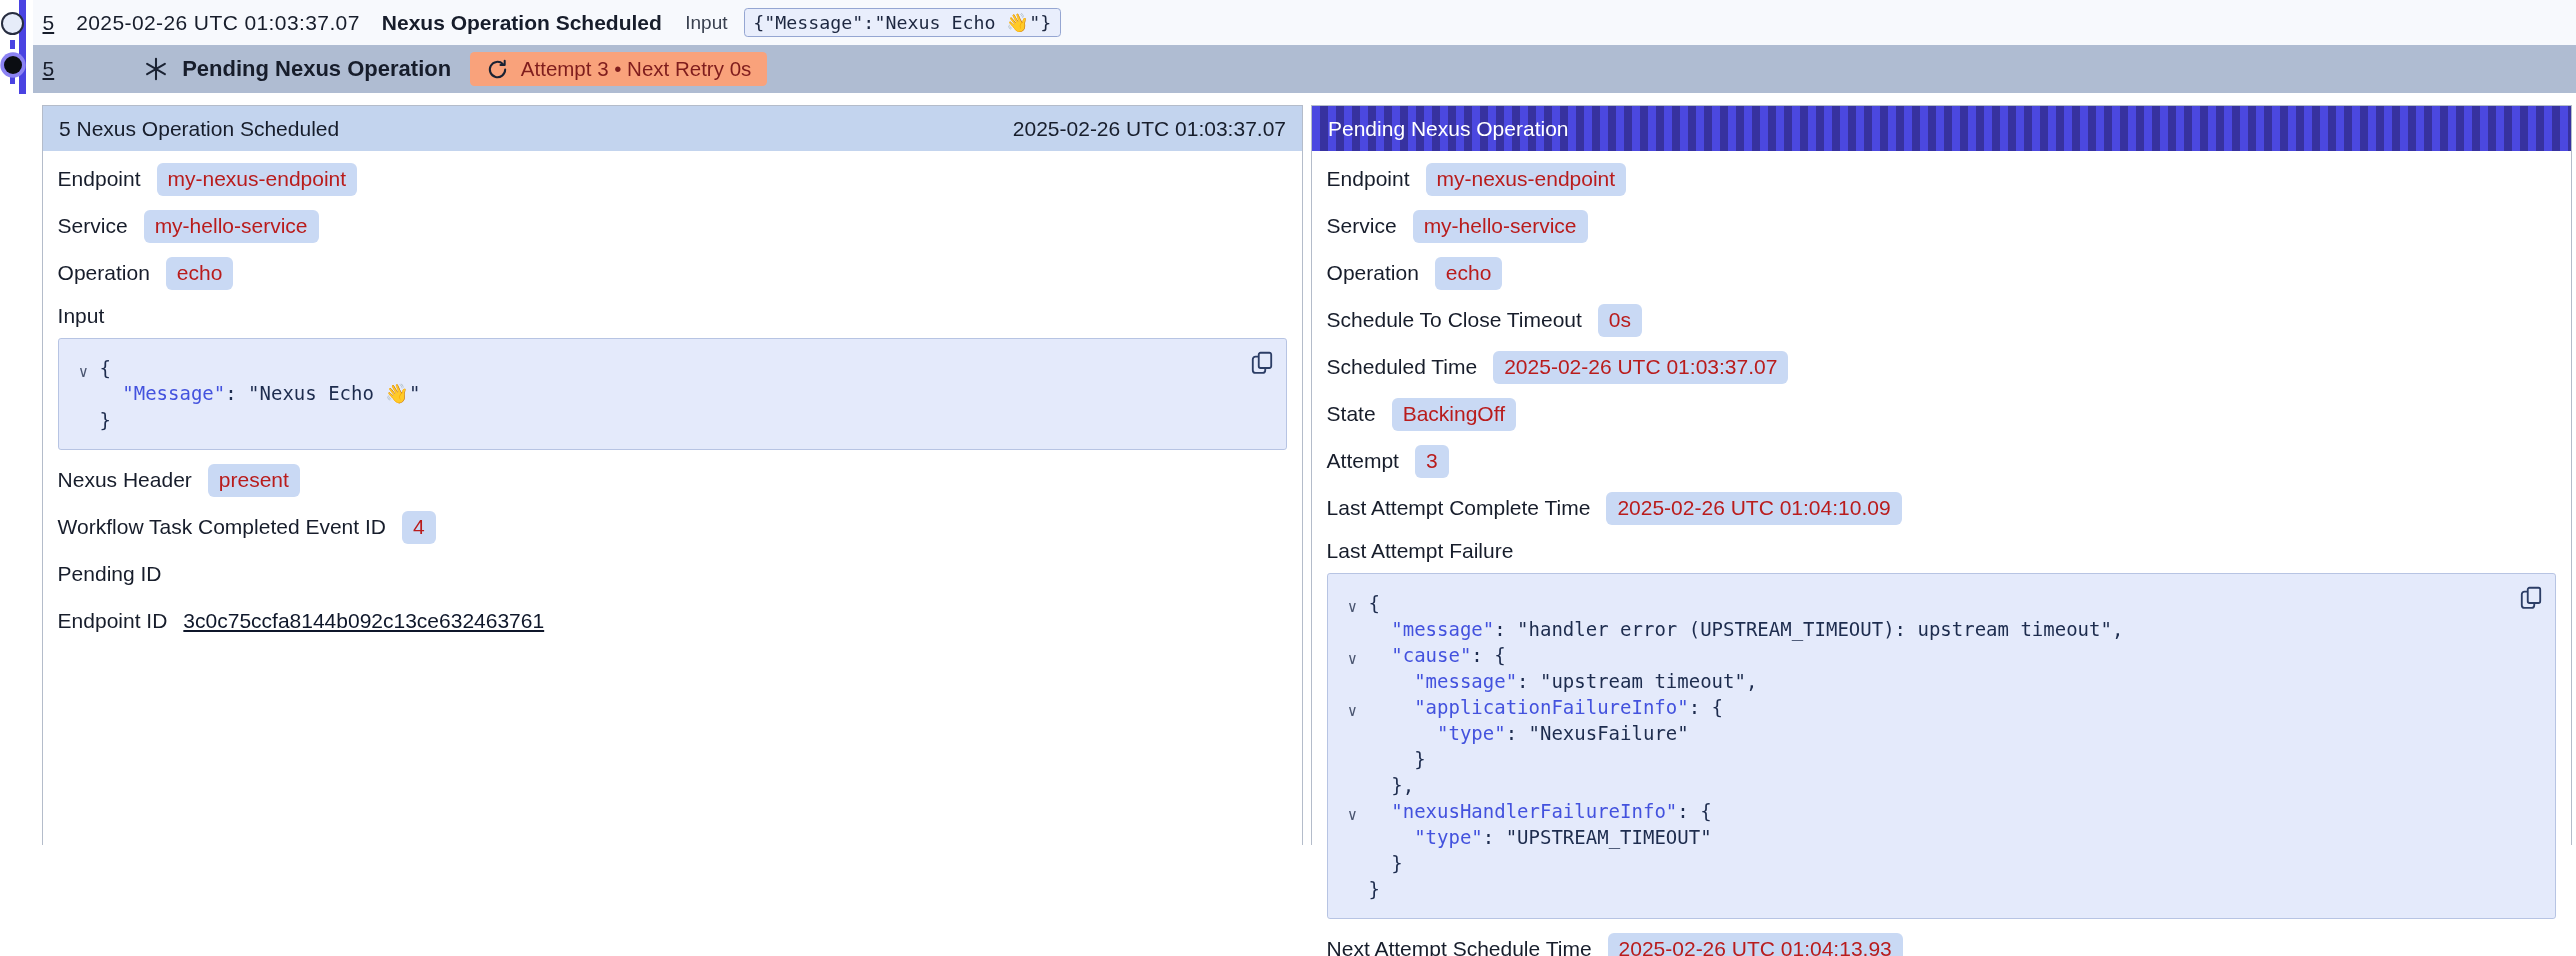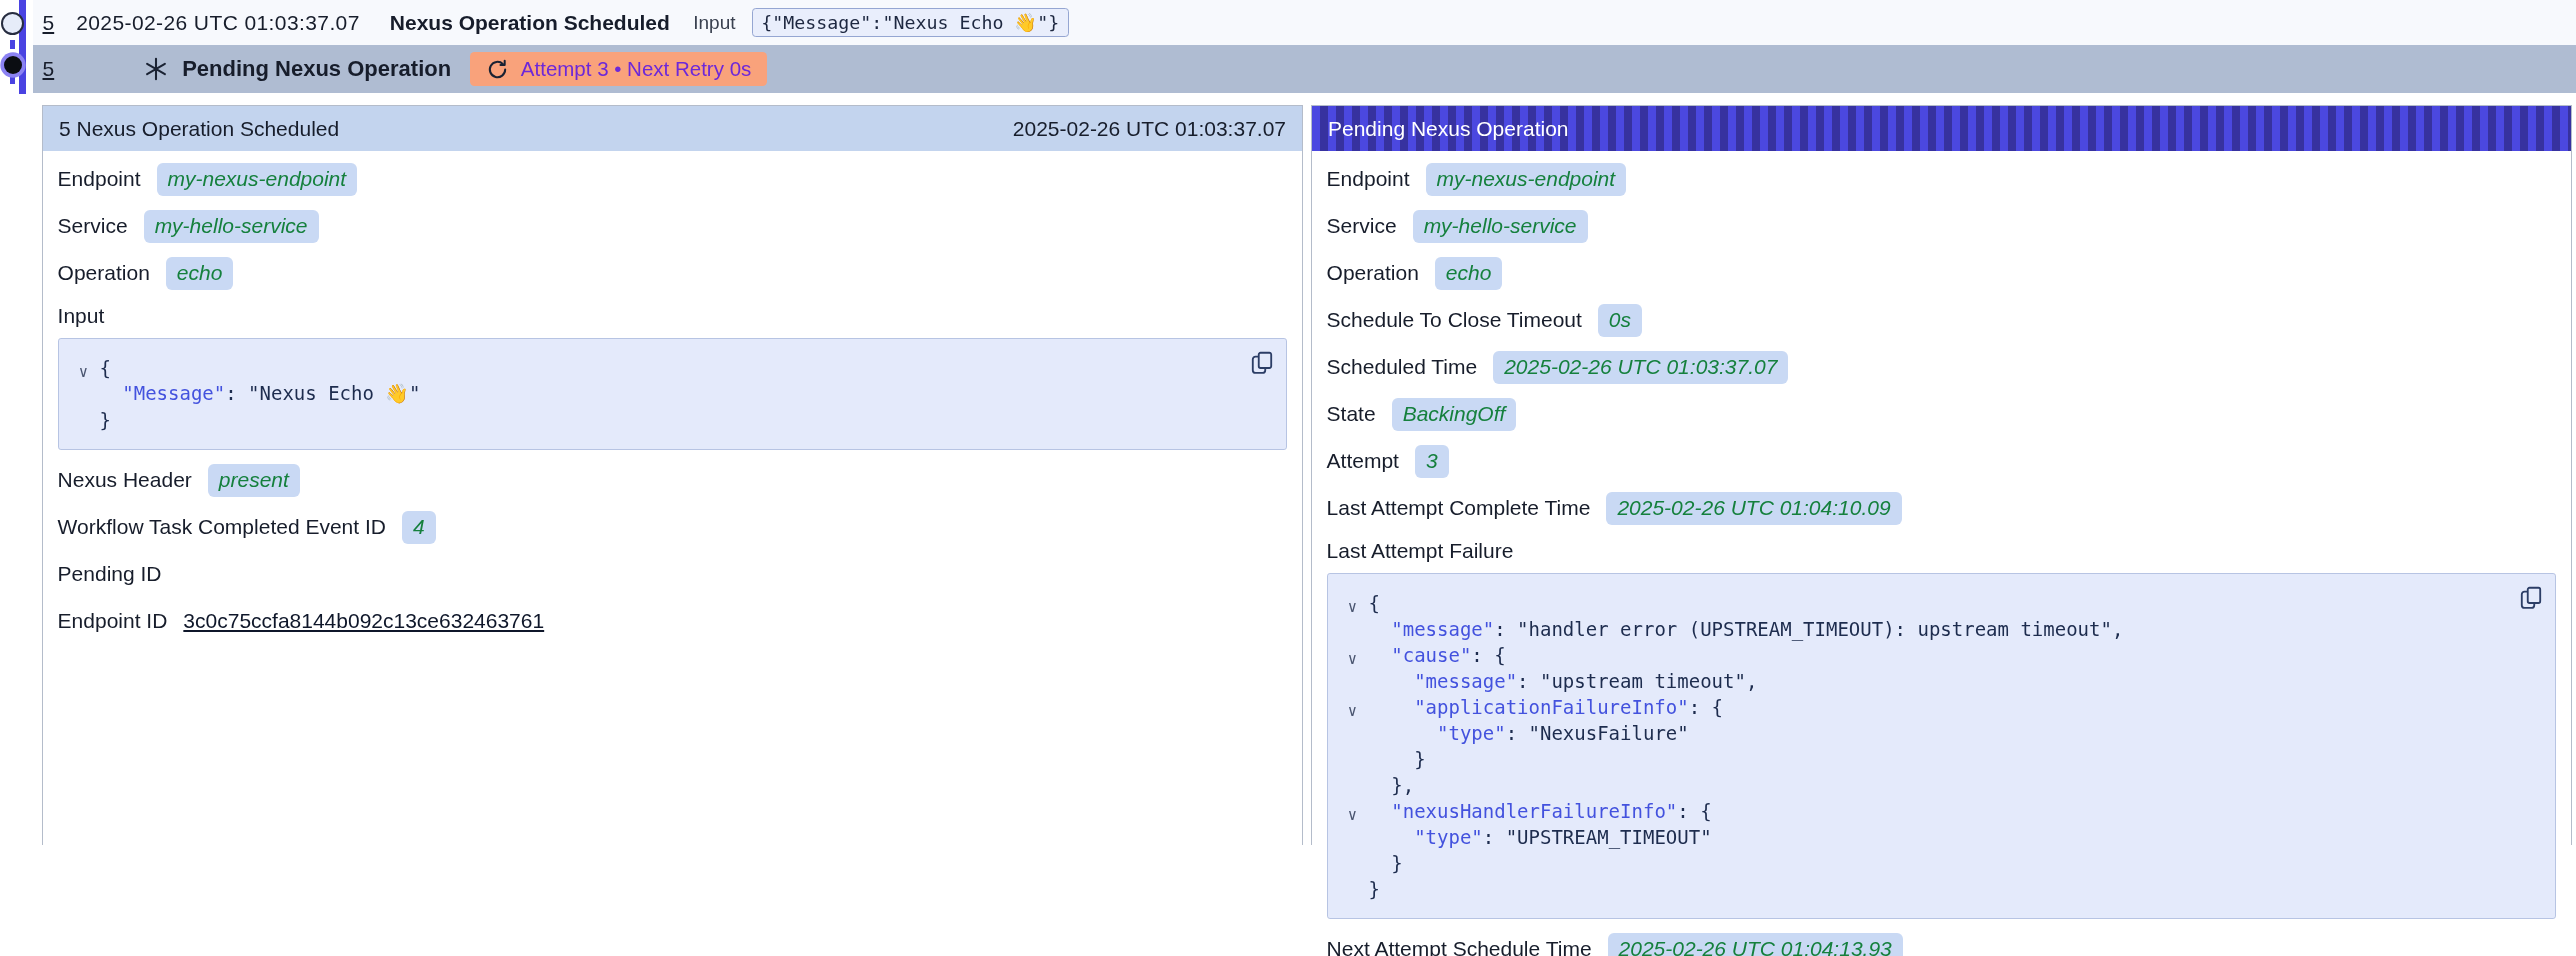--- a/index.html
+++ b/index.html
@@ -15,43 +15,43 @@
     background:#0b0d12; box-shadow:0 0 0 3.7px #8b82f2; z-index:2; }
   .rail-solid { position:absolute; left:19px; top:0; width:6.6px; height:94px; background:#4a43e2; }
 
   
   .rows { margin-left:33px; }
   .erow { display:flex; align-items:center; }
   .row1 { height:45px; background:#f7f9fd; font-size:21px; }
   .row2 { height:48px; background:#afbcd2; font-size:22px; }
   .id-link { margin-left:9.5px; text-decoration:underline; color:#171d2b; font-size:21px; cursor:pointer; }
   .row1 .ts { margin-left:22px; letter-spacing:0.4px; }
-  .row1 .ttl { margin-left:30px; font-weight:700; }
+  .row1 .ttl { margin-left:22px; font-weight:700; }
   .row1 .inlbl { margin-left:23.4px; font-size:19px; color:#3a4150; }
   .row1 .inchip { margin-left:16px; font-family:"DejaVu Sans Mono", monospace; font-size:18.3px;
     background:#e9eefc; border:1.5px solid #95a6d2; border-radius:3.7px; padding:2.9px 8.8px; color:#1d2740; }
   .row2 .aster { margin-left:89px; display:flex; }
   .row2 .ttl { margin-left:13px; font-weight:700; }
   .badge { margin-left:19px; display:flex; align-items:center; gap:11.7px;
-    background:#f9a27b; border-radius:4.4px; padding:5.1px 16px; font-size:20.5px; color:#6d28d9; }
+    background:#f9a27b; border-radius:4.4px; padding:5.1px 16px; font-size:20.5px; color:#7f1d1d; }
 
   
   .panels { display:flex; gap:8px; margin:12.4px 0 0 42px; height:740px; }
   .panel { width:1261px; border:1.5px solid #b4bcca; border-bottom:none; background:#fff;
     display:flex; flex-direction:column; }
   .panel-header { height:45px; flex:none; display:flex; align-items:center;
     justify-content:space-between; padding:0 16px; font-size:21px; font-weight:500; }
   .panel-header.plain { background:#c3d4ee; }
   .panel-header.striped {
     background:repeating-linear-gradient(90deg,#4b48e0 0 8px,#37329f 8px 16px);
     color:#ffffff; }
   .panel-header .hts { font-weight:400; }
   .panel-body { padding:4.4px 14.6px 14.6px 14.6px; }
   .field { display:flex; align-items:center; min-height:47px; font-size:21px; gap:16px; }
-  .chip { background:#c9d9f4; border-radius:5.9px; padding:4.4px 11px; color:#15803d;font-style:italic; }
+  .chip { background:#c9d9f4; border-radius:5.9px; padding:4.4px 11px; color:#b91c1c; }
   .lbl-row { display:flex; align-items:center; min-height:38px; font-size:21px; }
   .ulink { color:#0f172a; text-decoration:underline; cursor:pointer; }
 
   
   .jsonbox { position:relative; background:#e4eafb; border:1.5px solid #b7c4e3; border-radius:2.9px;
     padding:16px 51px 16px 8.8px; font-family:"DejaVu Sans Mono", monospace; font-size:19px;
     color:#1d2c4e; margin:2.9px 0 7.3px 0; }
   .json-line { display:flex; height:26px; align-items:center; }
   .gutter { width:32px; flex:none; text-align:center; color:#4a5570; font-size:15.4px;
     transform:translateY(4.4px); cursor:pointer; }

